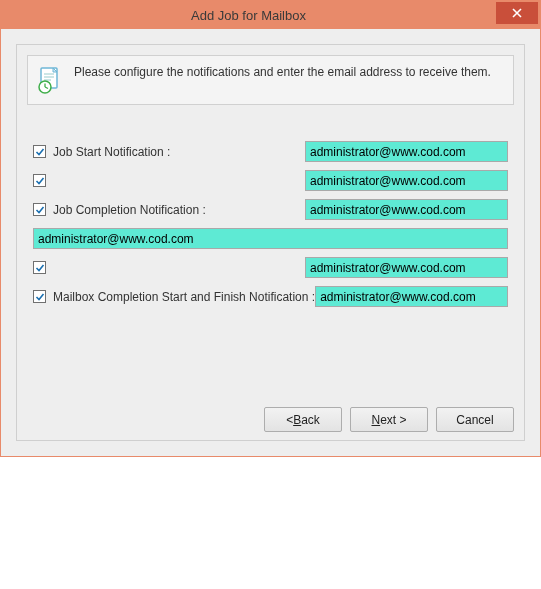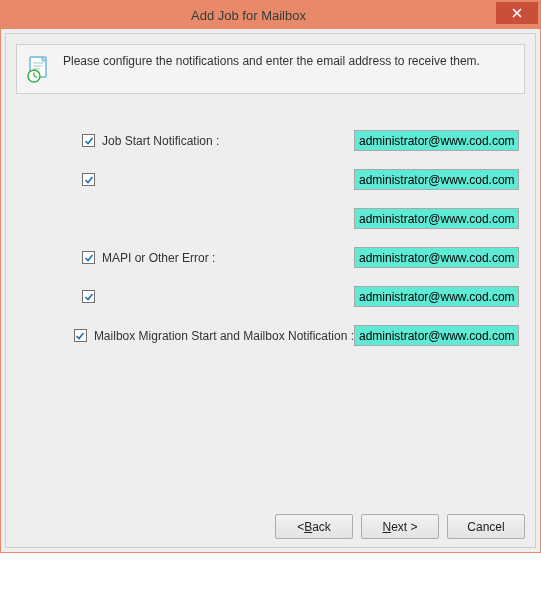--- a/index.html
+++ b/index.html
@@ -8,21 +8,21 @@
     padding: 0;
     font-family: "Segoe UI", Tahoma, sans-serif;
     font-size: 12px;
     background: #fff;
     width: 541px;
     height: 589px;
     overflow: hidden;
   }
   .window {
     width: 541px;
-    height: 553px;
+    height: 457px;
     border: 1px solid #e88a6a;
     background: #eeeeee;
     display: flex;
     flex-direction: column;
   }
   .titlebar {
     height: 28px;
     background: #e88a6a;
     display: flex;
     align-items: center;
@@ -43,21 +43,21 @@
     align-items: center;
     justify-content: center;
     margin-right: 2px;
     margin-top: -4px;
     color: #fff;
     font-size: 14px;
     line-height: 1;
     cursor: pointer;
   }
   .outer-pad {
-    padding: 4px;
+    padding: 15px;
     flex: 1;
     display: flex;
     flex-direction: column;
   }
   .panel {
     flex: 1;
     border: 1px solid #cfcfcf;
     background: #eeeeee;
     padding: 10px 10px 8px 10px;
     display: flex;
@@ -74,24 +74,23 @@
   .info-box svg { flex: 0 0 auto; margin-top: 2px; }
   .info-text {
     color: #333;
     font-size: 12px;
     line-height: 1.45;
   }
   .form-area {
     margin-top: 36px;
     display: flex;
     flex-direction: column;
-    gap: 18px;
+    gap: 8px;
     padding-left: 6px;
     padding-right: 6px;
-    align-items: flex-end;
   }
   .row {
     display: flex;
     align-items: center;
   }
   .label-wrap {
     display: flex;
     align-items: center;
     gap: 4px;
     flex: 0 0 272px;
@@ -194,54 +193,54 @@
             <span class="cb">
               <svg width="10" height="10" viewBox="0 0 10 10">
                   <path d="M1.5 5 L4 7.5 L8.5 2" fill="none" stroke="#1a6fb0" stroke-width="1.6"></path>
                 </svg>
             </span>
           </div>
           <input class="txt" type="text" value="administrator@www.cod.com" style="">
         </div>
 
         <div class="row">
-          <input class="txt" type="text" value="administrator@www.cod.com" style="">
-        </div>
-
-        <div class="row">
-          <div class="label-wrap">
-            <span class="cb">
-              <svg width="10" height="10" viewBox="0 0 10 10">
-                  <path d="M1.5 5 L4 7.5 L8.5 2" fill="none" stroke="#1a6fb0" stroke-width="1.6"></path>
-                </svg>
-            </span>
-            <span class="lbl">MAPI or Other Error :</span>
-          </div>
-          <input class="txt" type="text" value="administrator@www.cod.com" style="">
-        </div>
-
-        <div class="row">
-          <div class="label-wrap">
-            <span class="cb">
-              <svg width="10" height="10" viewBox="0 0 10 10">
-                  <path d="M1.5 5 L4 7.5 L8.5 2" fill="none" stroke="#1a6fb0" stroke-width="1.6"></path>
-                </svg>
-            </span>
-          </div>
-          <input class="txt" type="text" value="administrator@www.cod.com" style="">
-        </div>
-
-        <div class="row">
-          <div class="label-wrap">
-            <span class="cb">
-              <svg width="10" height="10" viewBox="0 0 10 10">
-                  <path d="M1.5 5 L4 7.5 L8.5 2" fill="none" stroke="#1a6fb0" stroke-width="1.6"></path>
-                </svg>
-            </span>
-            <span class="lbl">Mailbox Migration Start and Mailbox Notification :</span>
+          <div class="label-wrap">
+            <span class="cb">
+              <svg width="10" height="10" viewBox="0 0 10 10">
+                  <path d="M1.5 5 L4 7.5 L8.5 2" fill="none" stroke="#1a6fb0" stroke-width="1.6"></path>
+                </svg>
+            </span>
+            <span class="lbl">Job Completion Notification :</span>
+          </div>
+          <input class="txt" type="text" value="administrator@www.cod.com" style="">
+        </div>
+
+        <div class="row">
+          <input class="txt" type="text" value="administrator@www.cod.com" style="">
+        </div>
+
+        <div class="row">
+          <div class="label-wrap">
+            <span class="cb">
+              <svg width="10" height="10" viewBox="0 0 10 10">
+                  <path d="M1.5 5 L4 7.5 L8.5 2" fill="none" stroke="#1a6fb0" stroke-width="1.6"></path>
+                </svg>
+            </span>
+          </div>
+          <input class="txt" type="text" value="administrator@www.cod.com" style="">
+        </div>
+
+        <div class="row">
+          <div class="label-wrap">
+            <span class="cb">
+              <svg width="10" height="10" viewBox="0 0 10 10">
+                  <path d="M1.5 5 L4 7.5 L8.5 2" fill="none" stroke="#1a6fb0" stroke-width="1.6"></path>
+                </svg>
+            </span>
+            <span class="lbl">Mailbox Completion Start and Finish Notification :</span>
           </div>
           <input class="txt" type="text" value="administrator@www.cod.com" style="">
         </div>
 
       </div>
 
       <div class="spacer"></div>
 
       <div class="button-bar">
         <button class="btn">

